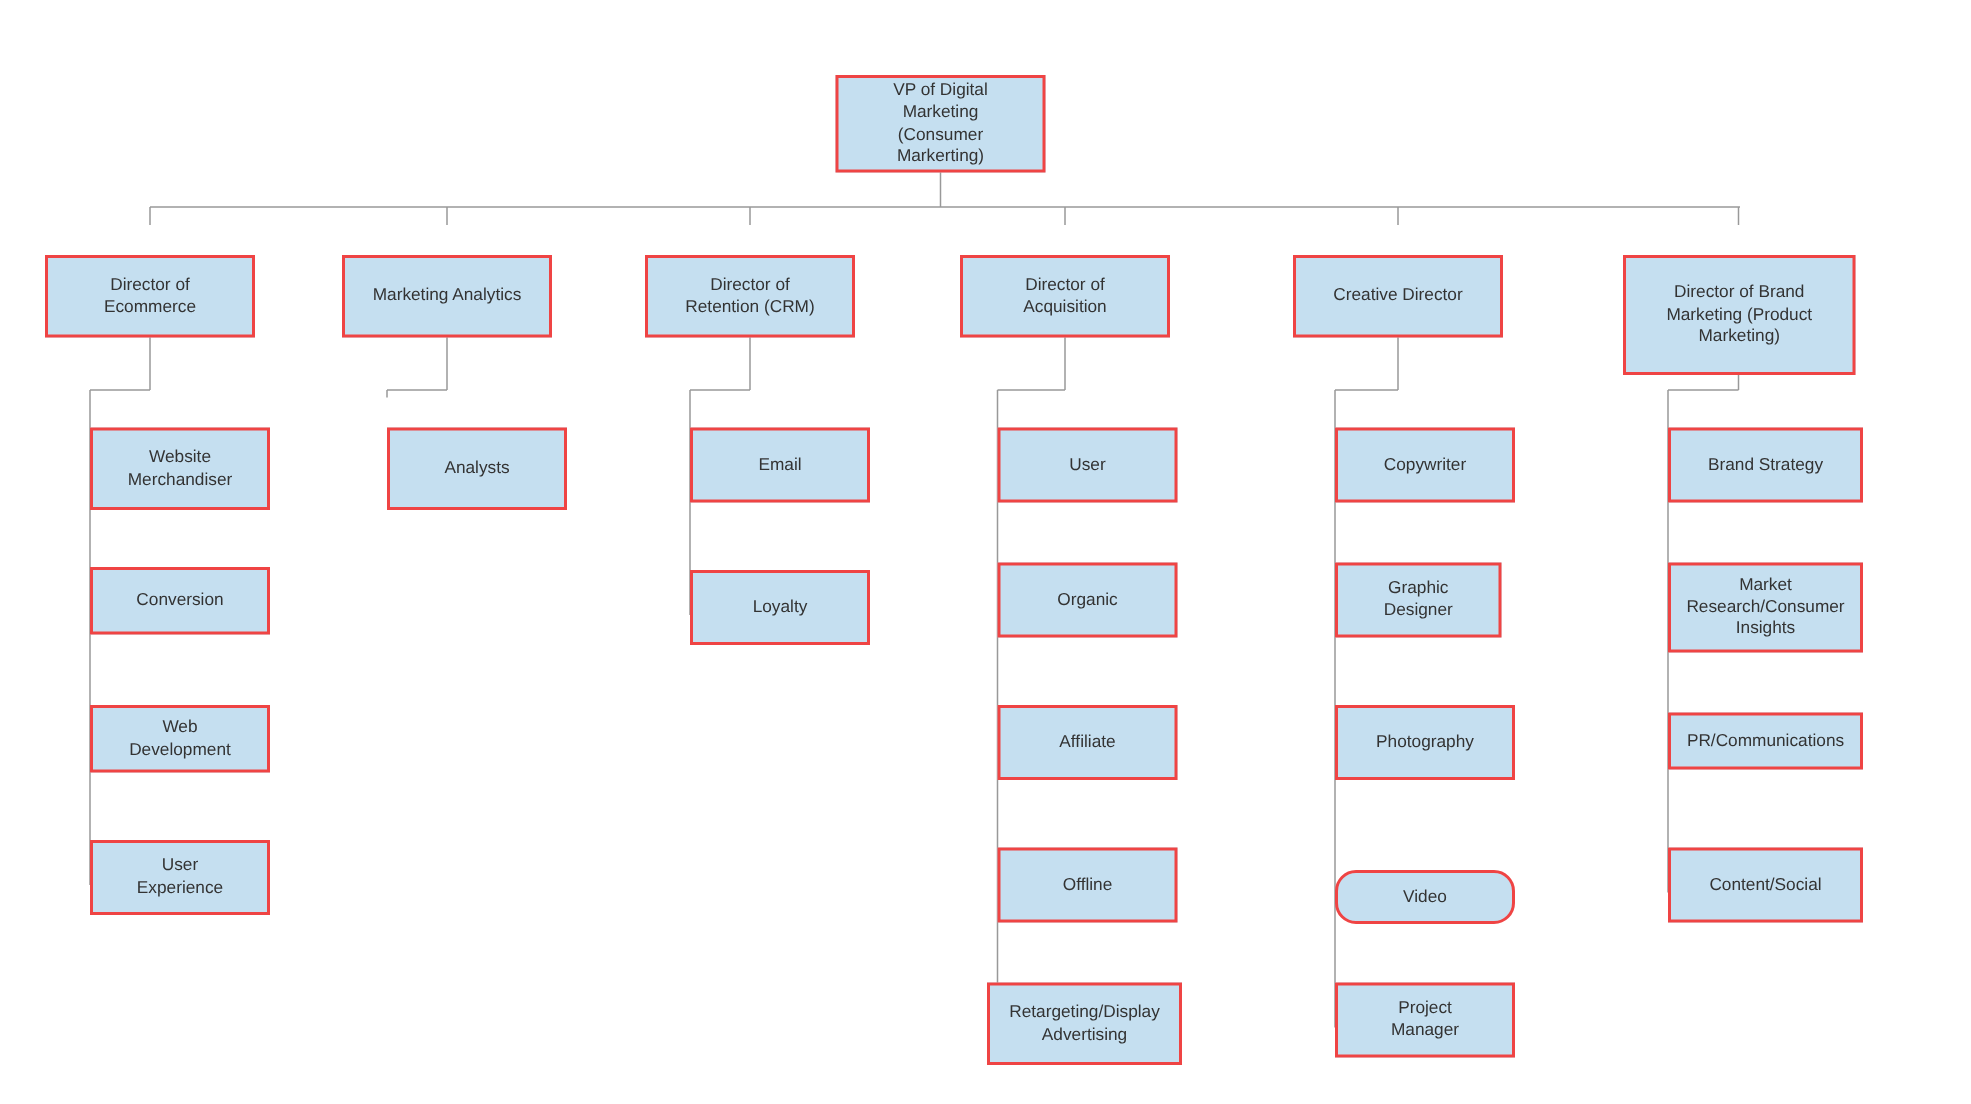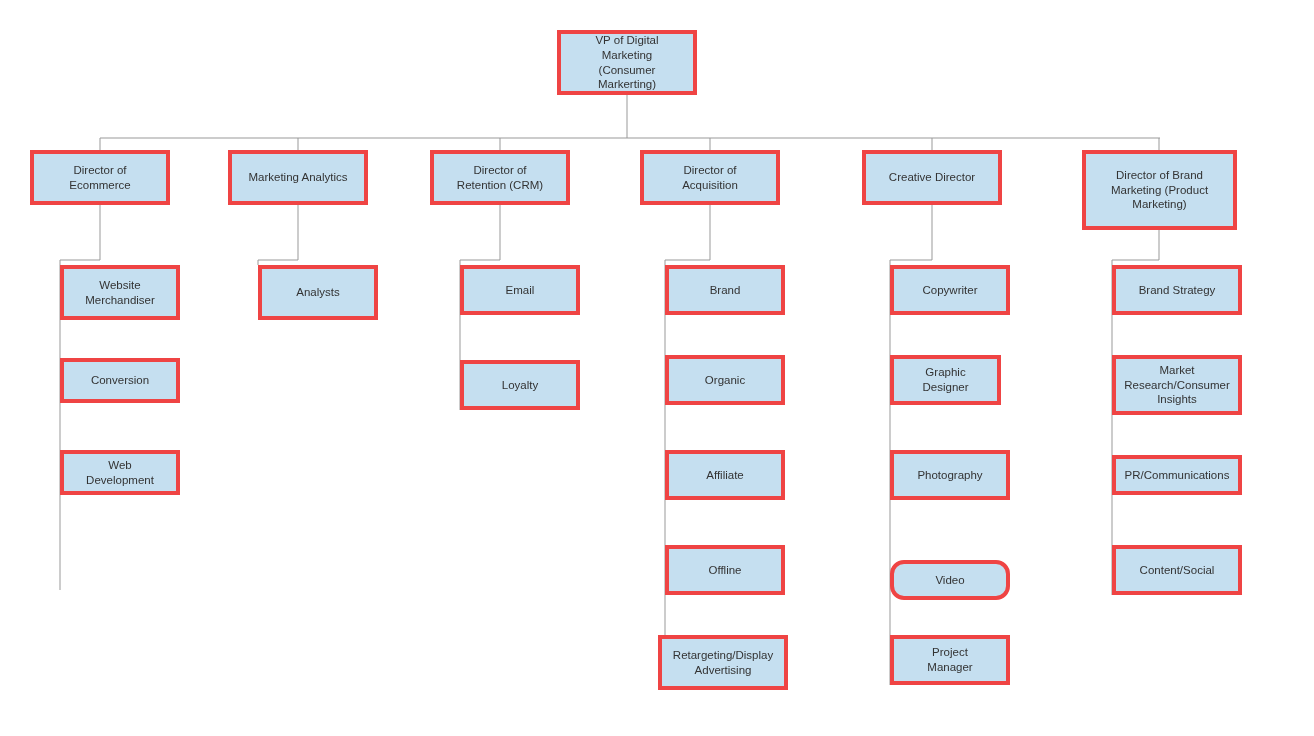--- a/index.html
+++ b/index.html
@@ -11,29 +11,30 @@
       overflow: auto;
     }
     .chart-container {
       width: 1314px;
       min-height: 736px;
       position: relative;
       padding: 20px;
     }
     .node {
       background: #c5dff0;
-      border: 4px solid #ef4444;
+      border: 2px solid #ef4444;
       display: flex;
       align-items: center;
       justify-content: center;
       text-align: center;
       padding: 16px;
       position: absolute;
       line-height: 1.3;
       font-size: 11.5px;
+      margin-top: 20px;
     }
     svg.connectors {
       position: absolute;
       top: 0; left: 0;
       width: 1314px;
       height: 736px;
       pointer-events: none;
     }
     svg.connectors line, svg.connectors path {
       stroke: #999;
@@ -115,27 +116,28 @@
   <div class="node" style="left:228px; top:150px; width:140px; height:55px;">Marketing Analytics</div>
   <div class="node" style="left:30px; top:150px; width:140px; height:55px;">Director of Ecommerce</div>
   <div class="node" style="left:430px; top:150px; width:140px; height:55px;">Director of Retention (CRM)</div>
   <div class="node" style="left:640px; top:150px; width:140px; height:55px;">Director of Acquisition</div>
   <div class="node" style="left:862px; top:150px; width:140px; height:55px;">Creative Director</div>
   <div class="node" style="left:1082px; top:150px; width:155px; height:80px;">Director of Brand Marketing (Product Marketing)</div>
 
   <div class="node" style="left:60px; top:265px; width:120px; height:55px;">Website Merchandiser</div>
   <div class="node" style="left:60px; top:358px; width:120px; height:45px;">Conversion</div>
   <div class="node" style="left:60px; top:450px; width:120px; height:45px;">Web Development</div>
+  <div class="node" style="left:60px; top:540px; width:120px; height:50px;">User Experience</div>
 
   <div class="node" style="left:258px; top:265px; width:120px; height:55px;">Analysts</div>
 
   <div class="node" style="left:460px; top:265px; width:120px; height:50px;">Email</div>
   <div class="node" style="left:460px; top:360px; width:120px; height:50px;">Loyalty</div>
 
-  <div class="node" style="left:665px; top:265px; width:120px; height:50px;">Brand</div>
+  <div class="node" style="left:665px; top:265px; width:120px; height:50px;">User</div>
   <div class="node" style="left:665px; top:355px; width:120px; height:50px;">Organic</div>
   <div class="node" style="left:665px; top:545px; width:120px; height:50px;">Offline</div>
   <div class="node" style="left:665px; top:450px; width:120px; height:50px;">Affiliate</div>
   <div class="node" style="left:658px; top:635px; width:130px; height:55px;">Retargeting/Display Advertising</div>
 
   <div class="node" style="left:890px; top:265px; width:120px; height:50px;">Copywriter</div>
   <div class="node" style="left:890px; top:355px; width:111px; height:50px;">Graphic Designer</div>
   <div class="node" style="left:890px; top:450px; width:120px; height:50px;">Photography</div>
   <div class="node" style="left:890px; top:560px; width:120px; height:34px;border-radius:14px;">Video</div>
   <div class="node" style="left:890px; top:635px; width:120px; height:50px;">Project Manager</div>

